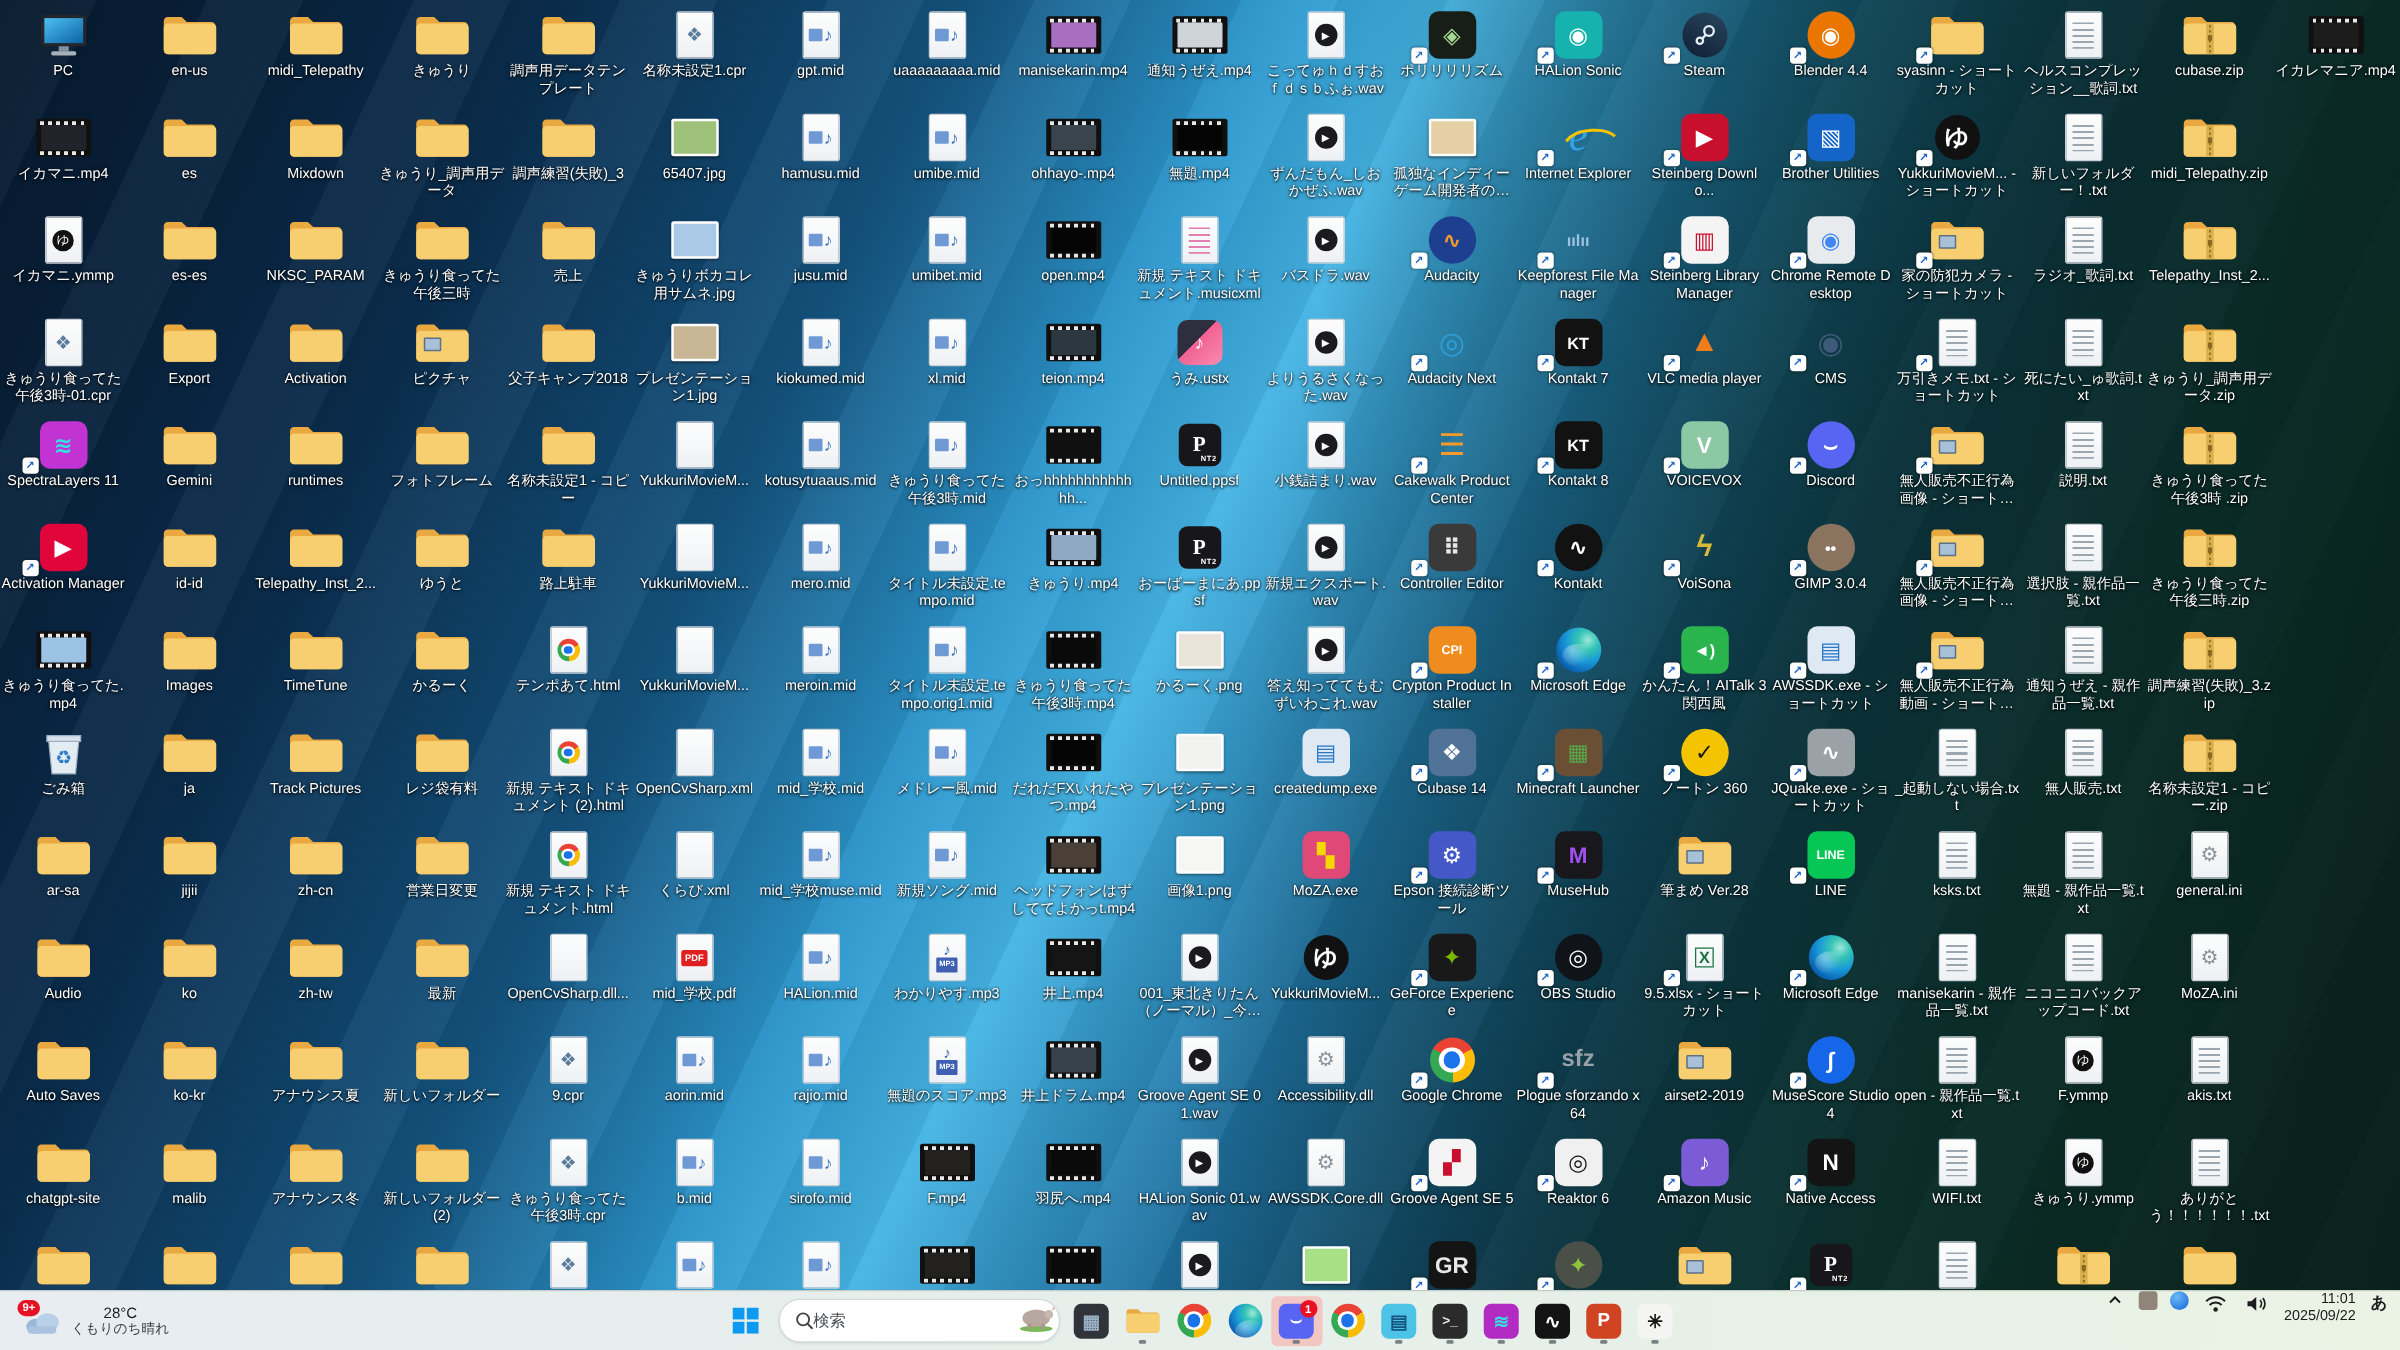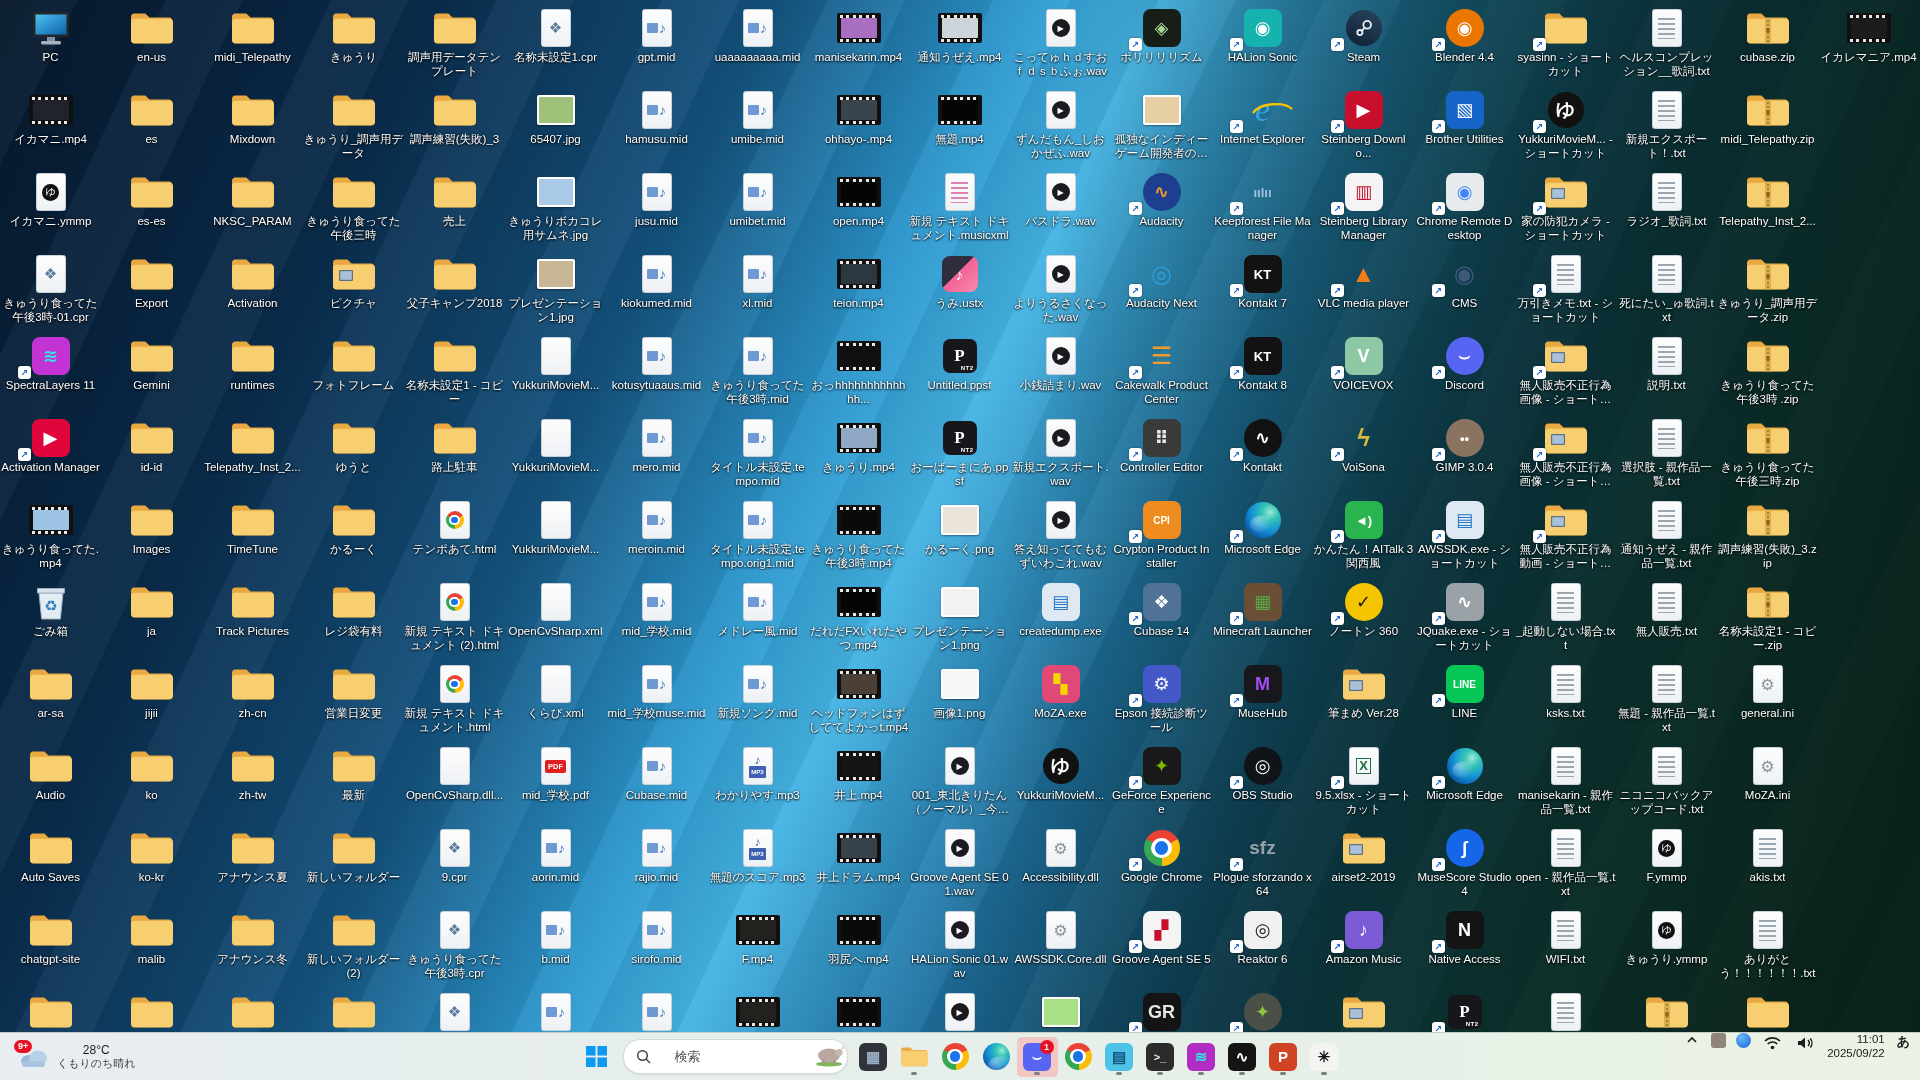--- a/index.html
+++ b/index.html
@@ -61,21 +61,21 @@
   .taskbar{position:absolute;left:0;bottom:0;width:1920px;height:47px;z-index:10;display:flex;align-items:center;
     background:linear-gradient(90deg,#e7edf1 0%,#e6efe9 55%,#eaf3e4 100%);border-top:1px solid rgba(110,120,115,.28);}
   .weather{position:absolute;left:8px;top:3px;display:flex;align-items:center;gap:7px;height:41px;padding:0 10px;border-radius:4px;}
   .wice{position:relative;width:32px;height:26px;}
   .wbadge{position:absolute;left:-4px;top:-4px;background:#e81123;color:#fff;border-radius:9px;font-size:9px;padding:1.5px 4px;font-weight:700;z-index:2;}
   .wtemp{font-size:12px;color:#1c1c1c;line-height:14px;text-align:center;}
   .wcond{font-size:11px;color:#3c3f42;line-height:13px;}
   .tb-center{display:flex;align-items:center;gap:5px;margin:0 auto;height:47px;}
   .start{width:42px;height:40px;border:none;background:transparent;border-radius:5px;display:flex;align-items:center;justify-content:center;}
   .search{display:flex;align-items:center;width:208px;height:33px;background:#fff;border:1px solid #d4d9dd;border-radius:17px;
-    padding:0 3px 0 12px;gap:24px;box-shadow:0 1px 2px rgba(0,0,0,.08);}
+    padding:0 3px 0 12px;gap:0;box-shadow:0 1px 2px rgba(0,0,0,.08);}
   .search .ph{color:#4a4f54;font-size:13px;flex:1;}
   .pin{width:41px;height:40px;border-radius:5px;display:flex;align-items:center;justify-content:center;position:relative;flex:none;}
   .pin.active{background:#f2c6c2;}
   .pin .dot{position:absolute;bottom:1.5px;left:50%;transform:translateX(-50%);width:6px;height:3px;border-radius:2px;background:#7a7f84;}
   .pin .badge{position:absolute;top:3px;right:4px;min-width:14px;height:14px;border-radius:7px;background:#e81123;color:#fff;
     font-size:9px;line-height:14px;text-align:center;font-weight:700;box-sizing:border-box;padding:0 2px;}
   .pin .app{width:28px;height:28px;border-radius:6px;}
   .pin .eball{width:27px;height:27px;}
   .tray{position:absolute;right:8px;top:0;display:flex;align-items:flex-start;gap:10px;height:47px;color:#1c1c1c;}
   .tico{width:15px;height:15px;display:inline-block;}
@@ -387,21 +387,21 @@
           <span class="sc">↗</span>
         </div>
         <div class="lbl">YukkuriMovieM... - ショートカット</div>
       </div>
       <div class="cell" title="まにまにわーるど！.txt">
         <div class="ibox">
           <span class="doc">
             <span class="txtg"></span>
           </span>
         </div>
-        <div class="lbl">新規エクスポート！.txt</div>
+        <div class="lbl">新しいフォルダー！.txt</div>
       </div>
       <div class="cell" title="midi_Telepathy.zip">
         <div class="ibox">
           <svg width="46" height="36" viewBox="0 0 46 36">
             <path d="M2 7c0-2 1.3-3.4 3.3-3.4h11l4.2 4H40c2 0 3.4 1.4 3.4 3.4V30c0 2-1.4 3.4-3.4 3.4H5.4C3.4 33.4 2 32 2 30z" fill="#e9a940"></path>
             <path d="M2 12c0-1.8 1.4-3.2 3.2-3.2h35.6c1.8 0 3.2 1.4 3.2 3.2v18c0 1.9-1.4 3.3-3.2 3.3H5.2C3.4 33.3 2 31.9 2 30z" fill="#f7ce70"></path>
             <rect x="20" y="8.8" width="6" height="24.5" fill="#d9b04c"></rect>
             <path d="M23 10v22" stroke="#8a6a20" stroke-width="1.3" stroke-dasharray="2 2" fill="none"></path>
             <rect x="21.3" y="18" width="3.4" height="4.5" rx="0.6" fill="#8a6a20"></rect>
           </svg>
@@ -1488,21 +1488,21 @@
           </span>
         </div>
         <div class="lbl">mid_学校.pdf</div>
       </div>
       <div class="cell" title="PVTNd.mid">
         <div class="ibox">
           <span class="doc">
             <span class="midg">♪</span>
           </span>
         </div>
-        <div class="lbl">Cubase.mid</div>
+        <div class="lbl">HALion.mid</div>
       </div>
       <div class="cell" title="わかりやす.mp3">
         <div class="ibox">
           <span class="doc">
             <span class="mp3g">♪<b>MP3</b></span>
           </span>
         </div>
         <div class="lbl">わかりやす.mp3</div>
       </div>
       <div class="cell" title="井上.mp4">

